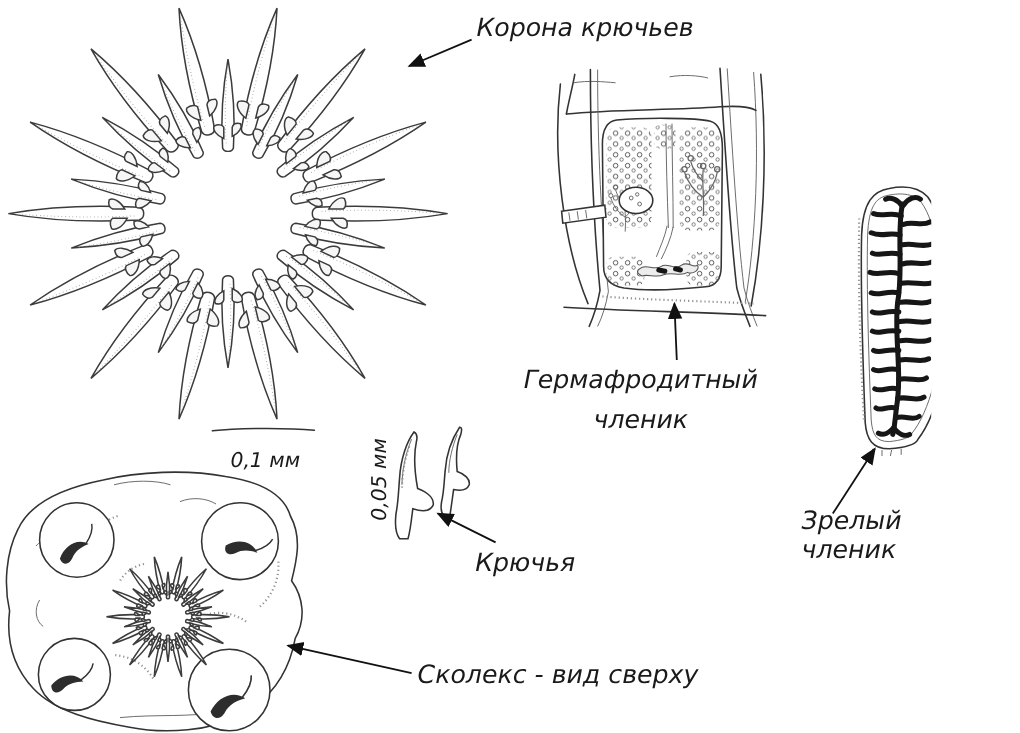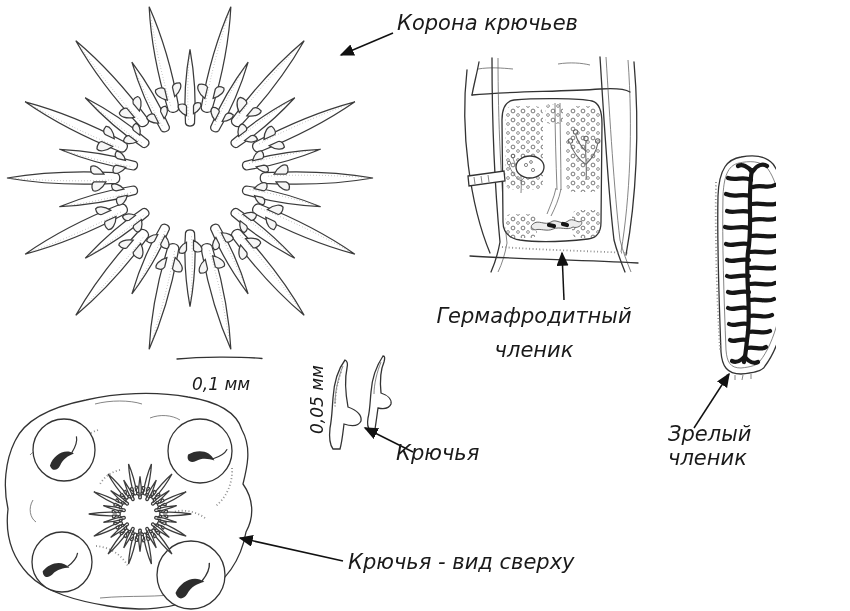--- a/index.html
+++ b/index.html
@@ -262,21 +262,21 @@
   </g>
 </svg>
 
 <div class="lbl" style="left:397px; top:11px;">Корона крючьев</div>
 
 <div class="lbl lbl-center" style="left:428px; top:300px; width:212px;">Гермафродитный
 членик</div>
 
 <div class="lbl" style="left:668px; top:422px;">Зрелый членик</div>
 
-<div class="lbl" style="left:396px; top:441px;">Крючья</div>
-
-<div class="lbl" style="left:348px; top:550px;">Крючья - вид сверху</div>
+<div class="lbl" style="left:396px; top:457px;">Крючья</div>
+
+<div class="lbl" style="left:348px; top:550px;">Сколекс - вид сверху</div>
 
 <div class="lbl lbl-small" style="left:192px; top:374px;">0,1 мм</div>
 
 <div class="lbl lbl-small lbl-vert" style="left:307px; top:434px;">0,05 мм</div>
 
 </div>
 
 </body></html>

